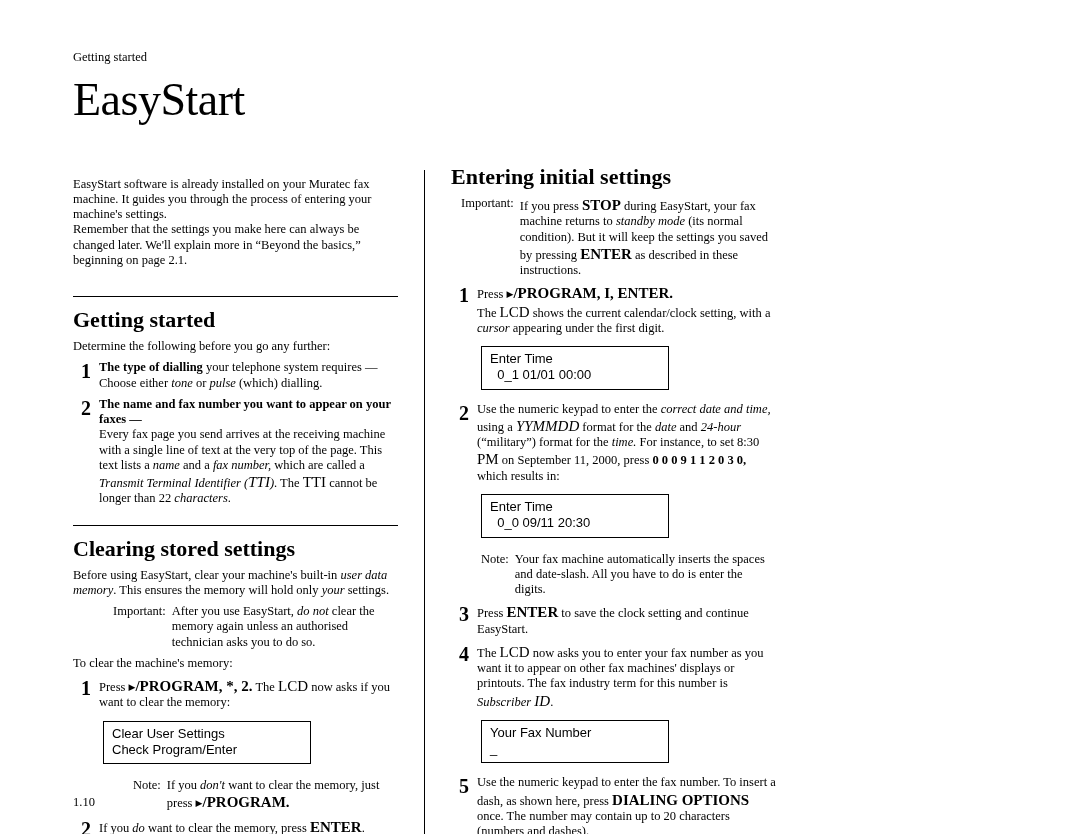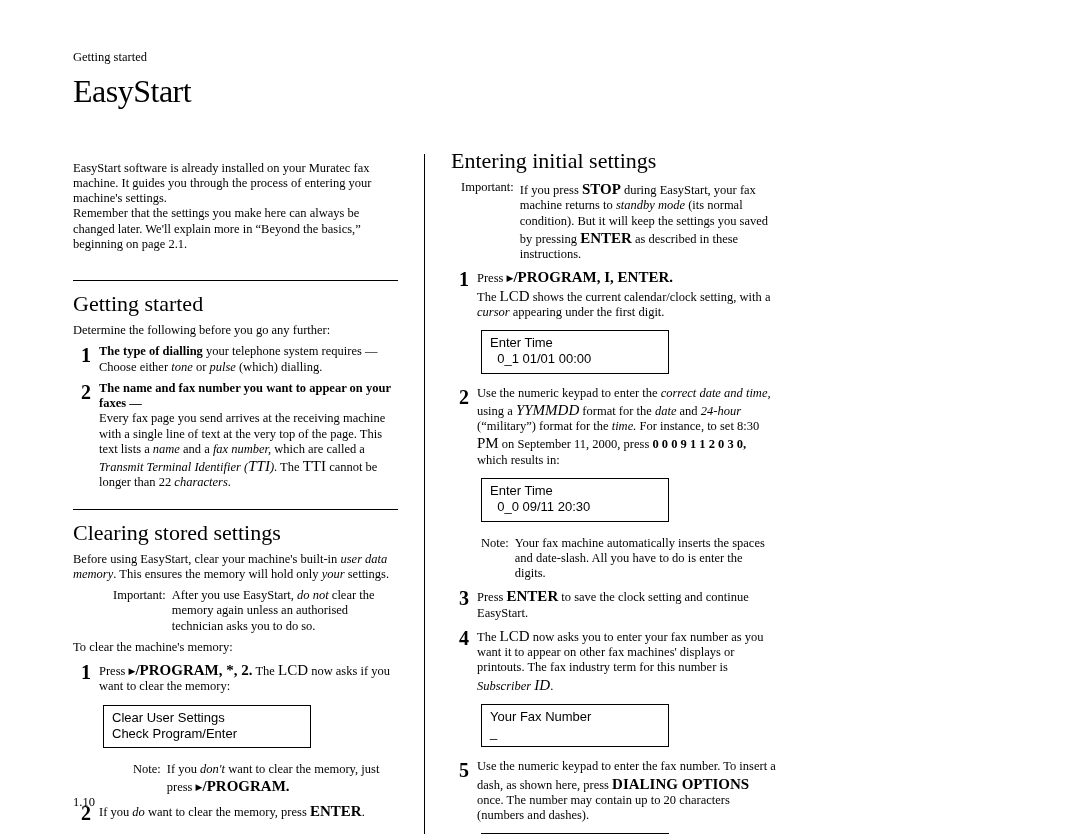--- a/index.html
+++ b/index.html
@@ -14,21 +14,21 @@
     height: 834px;
     position: relative;
     box-sizing: border-box;
     padding: 50px 96px 40px 73px;
   }
   .running-head {
     font-size: 12.5px;
     margin-bottom: 8px;
   }
   .main-title {
-    font-size: 32px;
+    font-size: 46px;
     font-weight: 400;
     margin: 0 0 38px 0;
     letter-spacing: -0.5px;
     font-family: Georgia, "Times New Roman", serif;
   }
   .columns {
     display: flex;
     gap: 26px;
   }
   .col {
@@ -41,21 +41,21 @@
     align-self: stretch;
     margin-top: 6px;
   }
   .intro {
     font-size: 12.5px;
     line-height: 1.22;
     margin-bottom: 28px;
   }
   h2.section {
     font-size: 22px;
-    font-weight: 400;
+    font-weight: 700;
     margin: 0 0 6px 0;
     font-family: Georgia, "Times New Roman", serif;
   }
   hr.rule {
     border: none;
     border-top: 1px solid #000;
     margin: 18px 0 10px 0;
   }
   .body-text {
     font-size: 12.5px;

